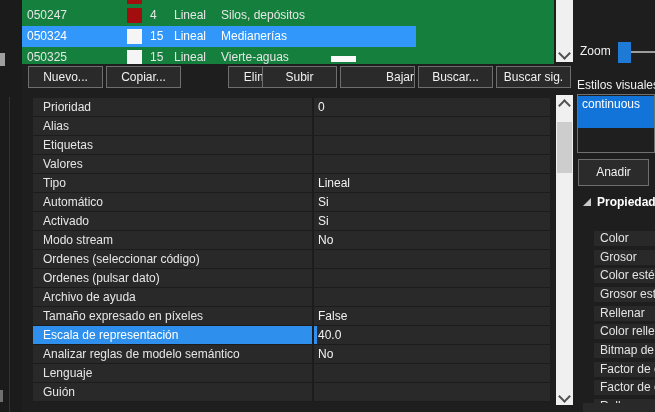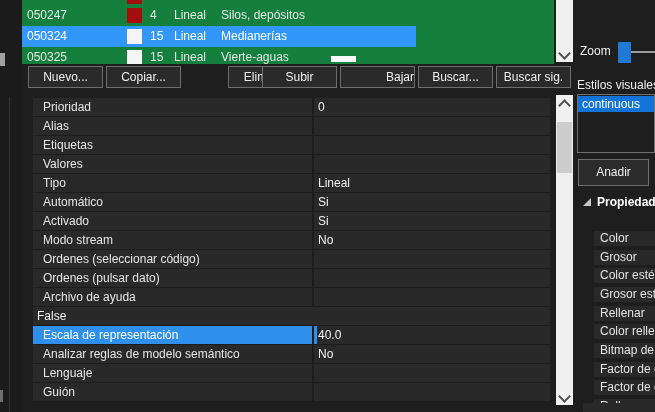--- a/index.html
+++ b/index.html
@@ -45,21 +45,21 @@
   .cell-value{flex:1;padding-left:4px;color:#f2f2f2;overflow:hidden;}
   .grow.gsel .cell-label{background:#2e90ec;color:#fff;}
   .grow.gsel .cell-value{box-shadow:inset 3px 0 0 #2e90ec;}
   
   .rp-label{position:absolute;color:#f0f0f0;white-space:nowrap;}
   .zoom-label{left:580px;top:44px;}
   .styles-label{left:577px;top:78px;}
   .slider-track{position:absolute;left:631px;top:51px;width:24px;height:2px;background:#9c9c9c;}
   .slider-handle{position:absolute;left:618px;top:42px;width:13px;height:21px;background:#1e7ad4;}
   .listbox{position:absolute;left:577px;top:94px;width:78px;height:59px;background:#1f1f20;border:1px solid #707070;box-sizing:border-box;overflow:hidden;}
-  .lb-item{height:16px;line-height:16px;padding-left:4px;background:#1273d8;color:#fff;white-space:nowrap;}
+  .lb-item{height:32px;line-height:16px;padding-left:4px;background:#1273d8;color:#fff;white-space:nowrap;}
   .add-btn{position:absolute;left:578px;top:159px;width:71px;height:27px;background:#2b2b2c;border:1px solid #6e6e6e;
            color:#f0f0f0;text-align:center;line-height:25px;box-sizing:border-box;}
   .tree-header{position:absolute;left:580px;top:195px;width:75px;height:15px;line-height:15px;font-weight:bold;color:#fff;white-space:nowrap;overflow:hidden;}
   .expander{position:absolute;left:3px;top:3px;width:0;height:0;border-style:solid;border-width:0 0 8px 8px;border-color:transparent transparent #c8c8c8 transparent;}
   .tree-header .th-text{position:absolute;left:17px;}
   .tree-items{position:absolute;left:594px;top:213px;width:61px;height:182px;}
   .titem{position:absolute;left:0;width:61px;height:15px;line-height:15px;background:#29292a;padding-left:6px;
          box-sizing:border-box;white-space:nowrap;overflow:hidden;color:#e4e4e4;margin-top:18px;}
   .br-strip{position:absolute;left:583px;top:403px;width:72px;height:9px;background:#29292a;}
 </style>
@@ -154,20 +154,21 @@
     </div>
     <div class="grow">
       <div class="cell-label">Ordenes (pulsar dato)</div>
       <div class="cell-value"></div>
     </div>
     <div class="grow">
       <div class="cell-label">Archivo de ayuda</div>
       <div class="cell-value"></div>
     </div>
     <div class="grow">
+      <div class="cell-label">Tamaño expresado en píxeles</div>
       <div class="cell-value">False</div>
     </div>
     <div class="grow gsel">
       <div class="cell-label">Escala de representación</div>
       <div class="cell-value">40.0</div>
     </div>
     <div class="grow">
       <div class="cell-label">Analizar reglas de modelo semántico</div>
       <div class="cell-value">No</div>
     </div>

